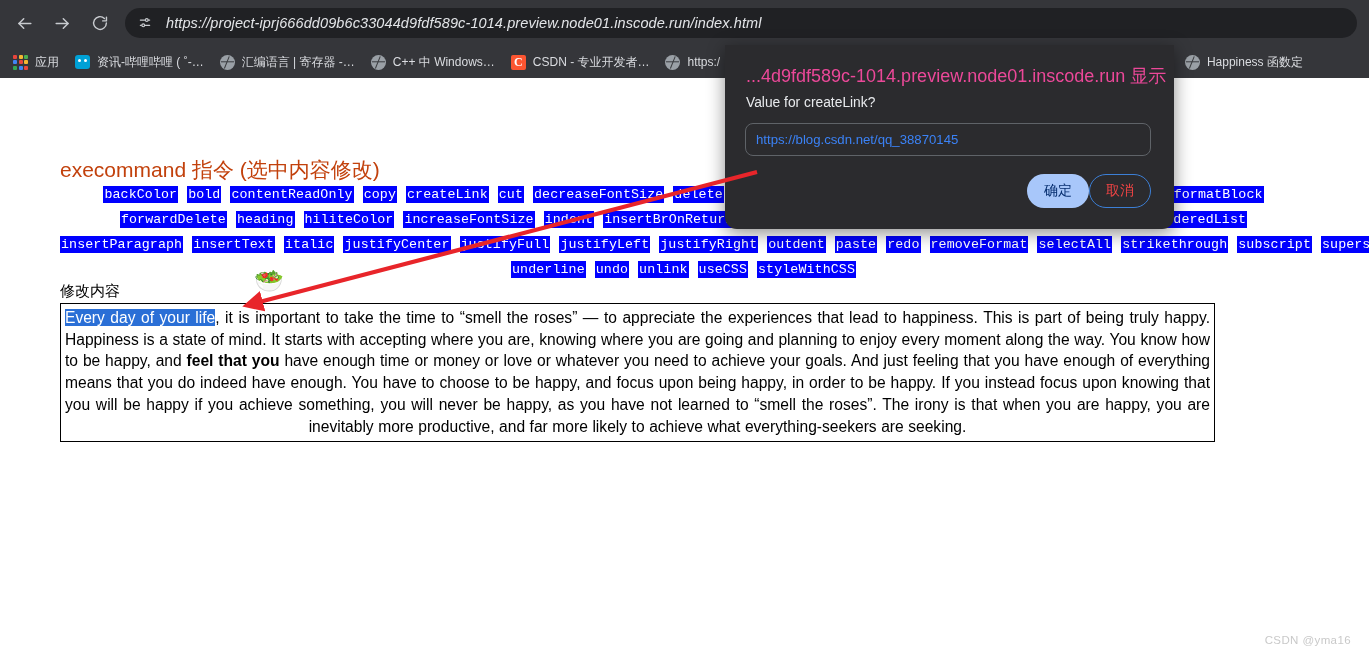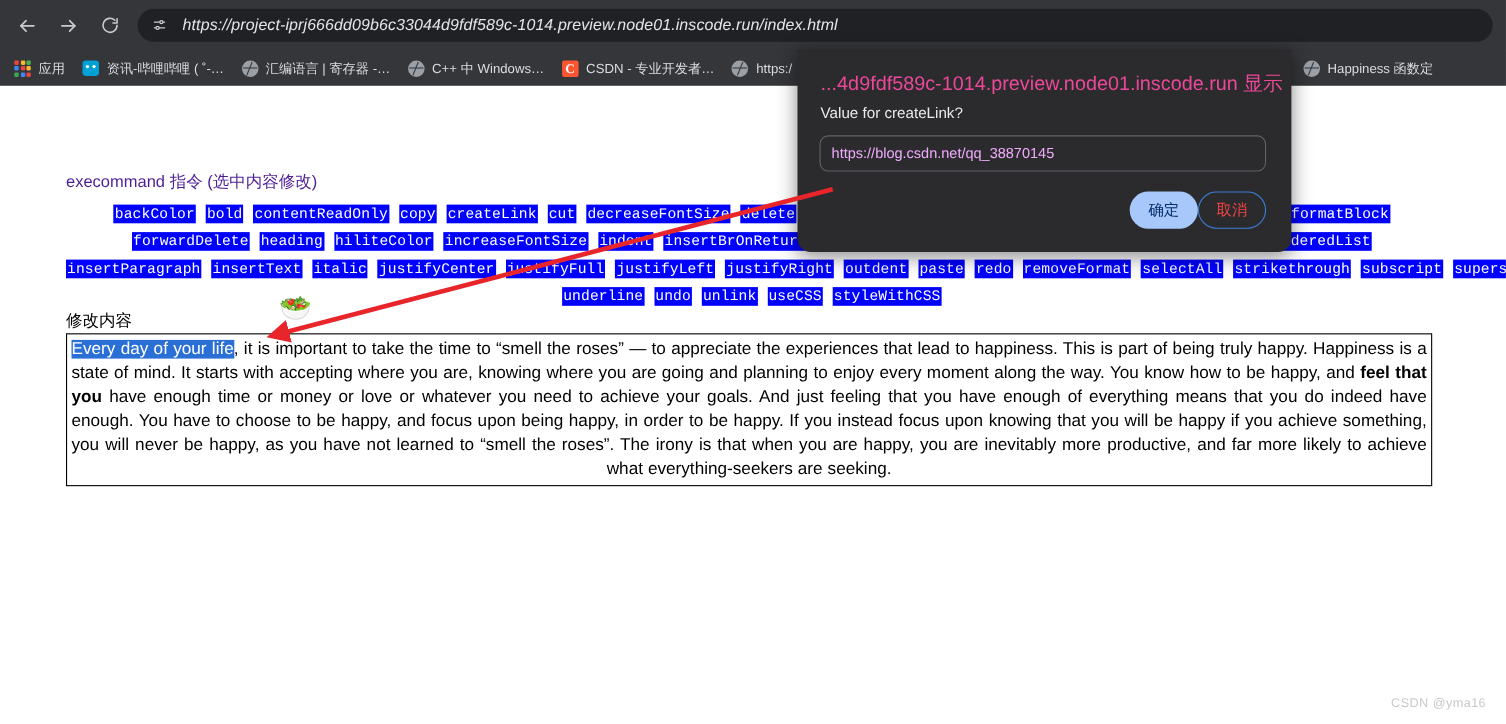--- a/index.html
+++ b/index.html
@@ -141,22 +141,22 @@
   
   .page {
     position: absolute; left: 0; top: 78px;
     width: 1369px; height: 580px;
     background: #ffffff;
   }
 
   .heading {
     position: absolute;
     left: 60px; top: 78px;
-    font-size: 15px;
-    color: #4c1d95;
+    font-size: 21px;
+    color: #c2410c;
     white-space: nowrap;
   }
 
   .cmdwrap {
     position: absolute;
     left: 60px; top: 104px;
     width: 1247px;
     text-align: center;
   }
   .cmdrow {
@@ -184,21 +184,21 @@
     position: absolute;
     left: 254px; top: 191px;
     font-size: 24px;
     line-height: 1;
     user-select: none;
   }
 
   .editor {
     position: absolute;
     left: 60px; top: 225px;
-    width: 1242px;
+    width: 1155px;
     min-height: 126px;
     border: 1px solid #000;
     background: #fff;
     padding: 3px 2px 4px 2px;
   }
   .editor p {
     margin: 0;
     font-size: 15.6px;
     line-height: 21.7px;
     color: #000;
@@ -230,21 +230,21 @@
     position: absolute; left: 21px; top: 50px;
     font-size: 13.8px;
     color: #e8eaed;
   }
   .dlg-input {
     position: absolute; left: 20px; top: 78px;
     width: 406px; height: 33px;
     background: transparent;
     border: 1px solid #5f6368;
     border-radius: 8px;
-    color: #f0abfc;
+    color: #3b82f6;
     font-size: 13.2px;
     font-family: "Liberation Sans", sans-serif;
     padding: 0 10px;
     outline: none;
   }
   .dlg-btns {
     position: absolute; right: 23px; top: 129px;
     display: flex; align-items: center; gap: 0;
   }
   .btn-ok {

